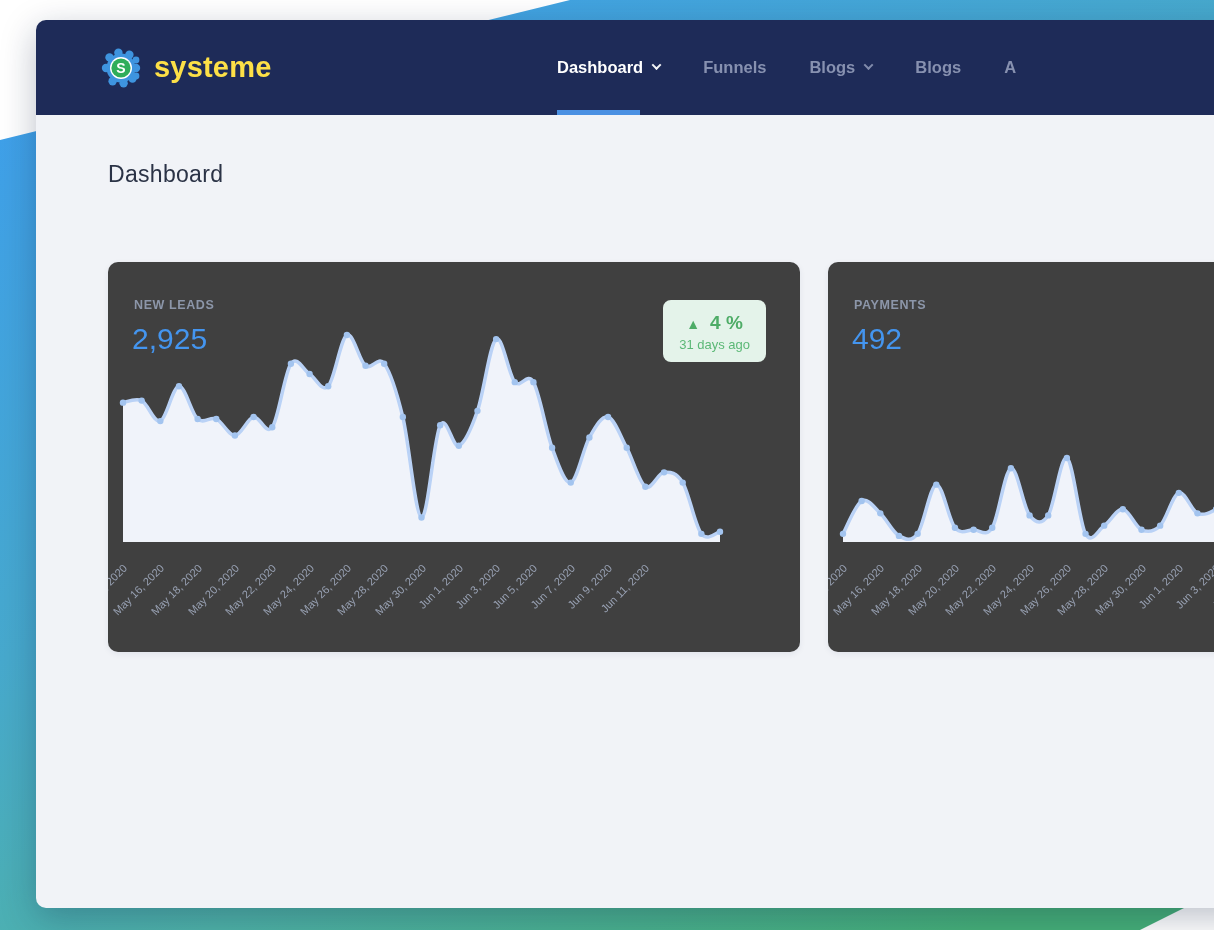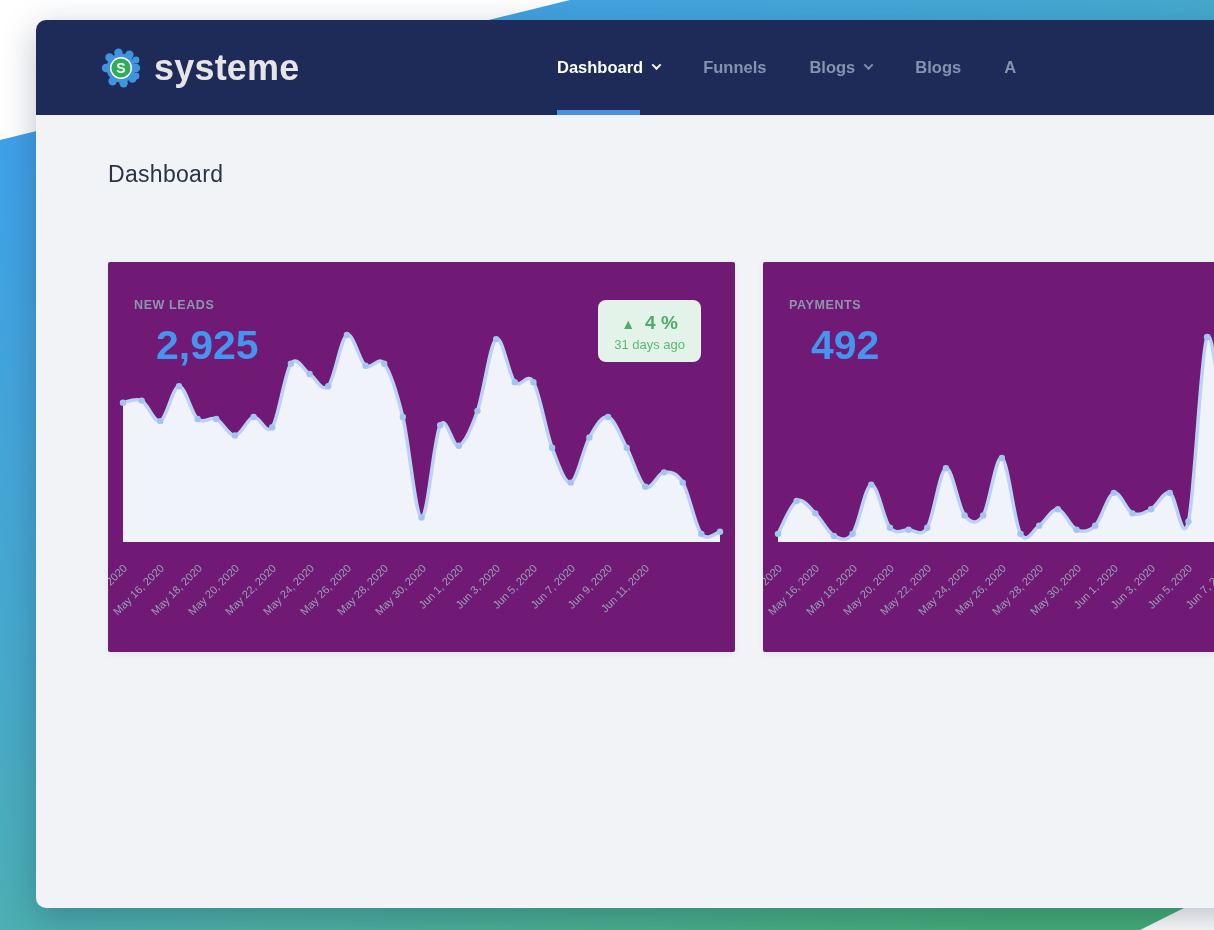--- a/index.html
+++ b/index.html
@@ -25,21 +25,21 @@
   }
 
   
   .app-header {
     height:95px; background:#1E2B58; position:relative;
   }
   .logo {
     position:absolute; left:63px; top:50%; transform:translateY(-50%);
     display:flex; align-items:center; gap:11px; cursor:pointer;
   }
-  .logo-text { color:#e5e5e5; font-size:36px; font-weight:800; letter-spacing:.2px; }
+  .logo-text { color:#fde047; font-size:29px; font-weight:800; letter-spacing:.2px; }
   .nav {
     position:absolute; left:521px; top:0; height:100%;
     display:flex; gap:43px; align-items:center;
   }
   .nav-item {
     display:flex; align-items:center; gap:10px; height:100%;
     color:#8791B0; font-weight:700; font-size:16.5px; position:relative;
     cursor:pointer; white-space:nowrap;
   }
   .nav-item.active { color:#ffffff; }
@@ -53,31 +53,31 @@
     border-right:2.5px solid currentColor; border-bottom:2.5px solid currentColor;
     transform:rotate(45deg) translate(-1px,-1px); margin-top:-3px; opacity:.95;
   }
 
   
   .content { padding:46px 0 0 72px; }
   .page-title { font-size:23px; font-weight:500; color:#2B3346; letter-spacing:.3px; }
 
   .cards { display:flex; gap:28px; margin-top:74px; }
   .card {
-    width:627px; height:390px; flex:none; position:relative;
-    background:#701a75; border-radius:2px; overflow:hidden;
+    width:692px; height:390px; flex:none; position:relative;
+    background:#404040; border-radius:10px; overflow:hidden;
     box-shadow:0 2px 6px rgba(30,43,88,.07);
   }
   .card-label {
     position:absolute; left:26px; top:36px; z-index:3;
     font-size:12.5px; font-weight:600; letter-spacing:.6px; color:#8C96A9;
   }
   .card-value {
     position:absolute; left:24px; top:60px; z-index:3;
-    font-size:41px; font-weight:700; color:#4495EF;margin-left:24px;
+    font-size:30px; font-weight:400; color:#4495EF;
   }
   .badge {
     position:absolute; right:34px; top:38px; z-index:4;
     background:#E4F3EA; border-radius:8px; padding:12px 16px 10px;
     text-align:center;
   }
   .badge-main { font-size:19px; font-weight:700; color:#4EAC67; }
   .badge-main .arrow { font-size:14px; margin-right:6px; }
   .badge-sub { font-size:13px; color:#5BB876; margin-top:3px; font-weight:400; }
 

